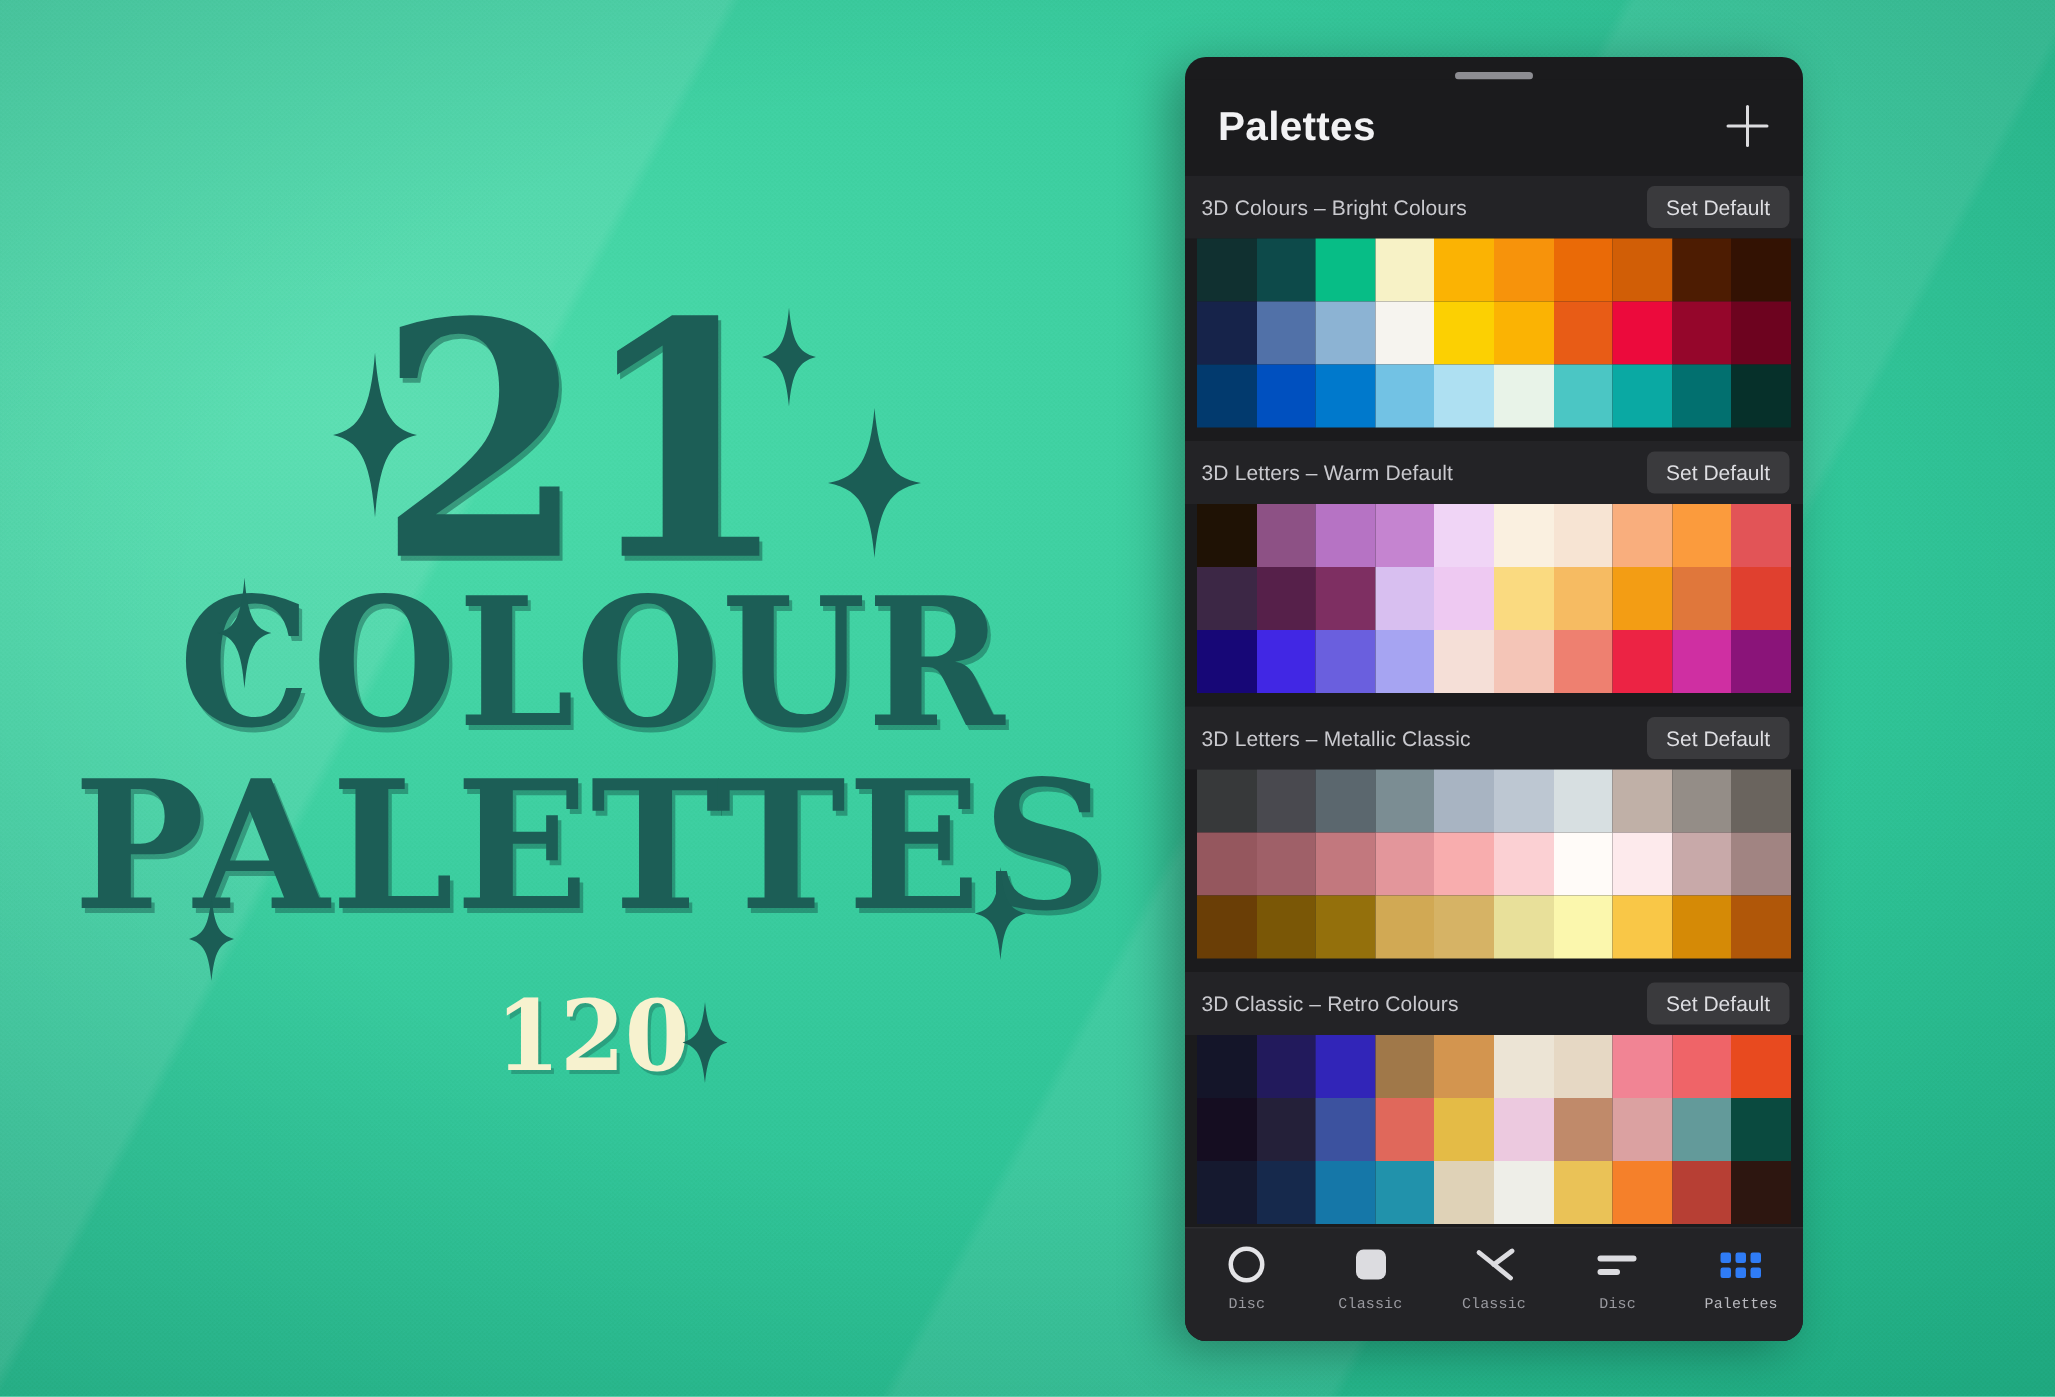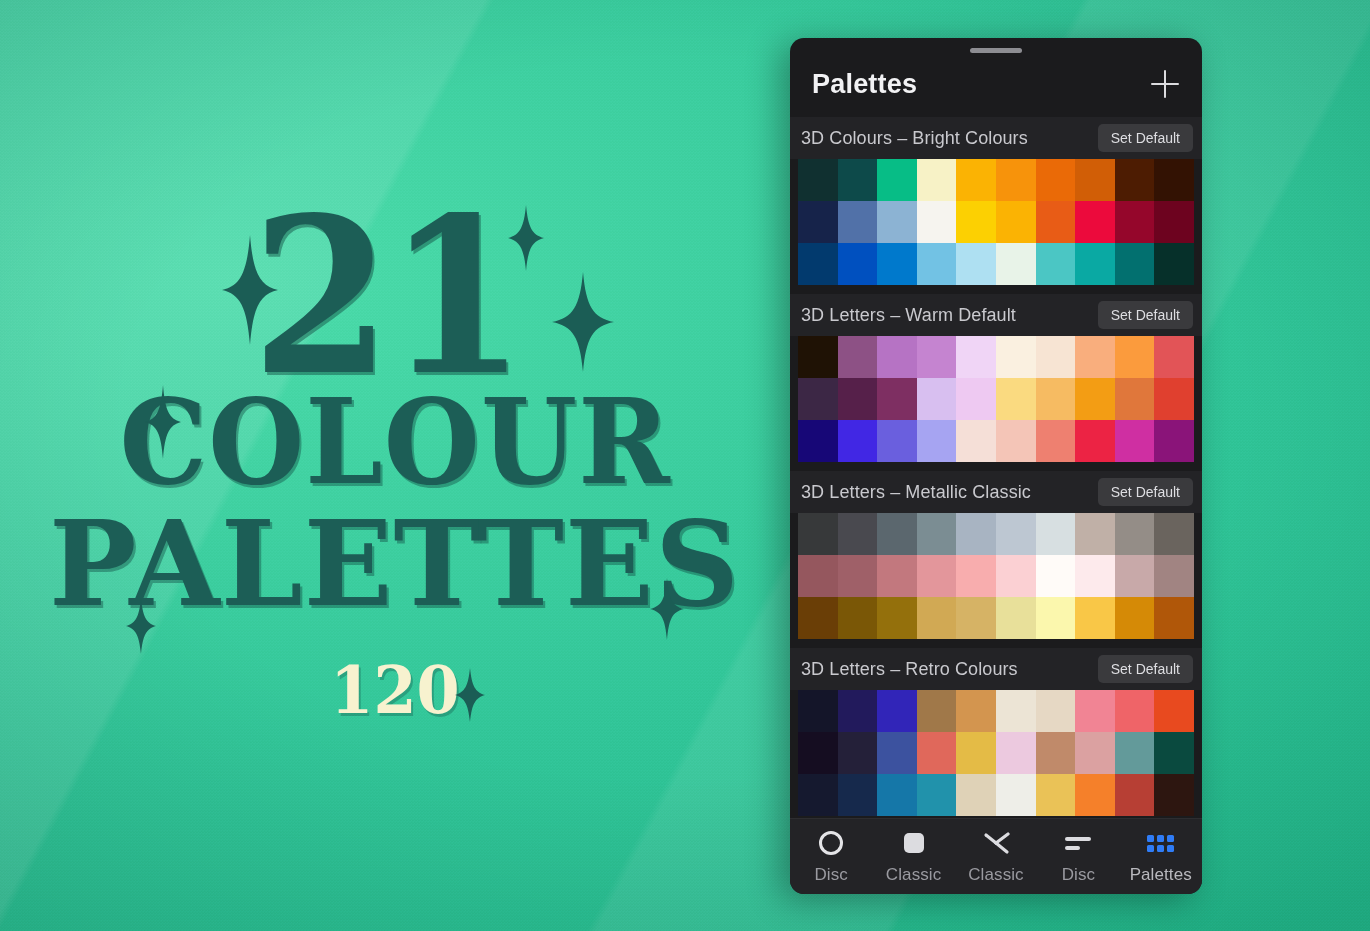--- a/index.html
+++ b/index.html
@@ -106,21 +106,21 @@
     flex:1; overflow:hidden; background:#1b1b1d;
     display:flex; flex-direction:column; gap:0;
   }
   .palette-card{ margin:0 0 9px 0; }
   .palette-head{
     display:flex; align-items:center; justify-content:space-between;
     background:#232326;
     padding:7px 9px 7px 11px;
   }
   .palette-name{
-    font-size:18px; color:#c9c9ce; letter-spacing:.1px;text-align:center;
+    font-size:14px; color:#c9c9ce; letter-spacing:.1px;text-align:center;
   }
   .set-default{
     font-size:14px; color:#dedee2;
     background:#3a3a3d; border:0; border-radius:5px;
     padding:6px 13px; cursor:pointer;
     font-family:"Liberation Sans", sans-serif;
   }
   .swatch-grid{
     display:grid; grid-template-columns:repeat(10,1fr);
     width:396px; margin:0 8px;
@@ -131,21 +131,21 @@
   #tab-bar{
     height:76px; background:#232326;
     display:flex; align-items:flex-start; justify-content:space-around;
     padding-top:11px;
     border-top:1px solid #2d2d30;
   }
   .tab{
     width:72px; display:flex; flex-direction:column; align-items:center; gap:9px;
     cursor:pointer;
   }
-  .tab-label{ font-size:17px; color:#9a9aa0; letter-spacing:.1px; }
+  .tab-label{ font-size:10px; color:#9a9aa0; letter-spacing:.1px;font-family:Liberation Mono, monospace; }
   .tab.active .tab-label{ color:#b9b9be; }
   .tab-icon{ height:26px; display:flex; align-items:center; justify-content:center; }
 
   .ic-disc{ width:24px; height:24px; border:3.5px solid #e4e4e7; border-radius:50%; }
   .ic-classic{ width:20px; height:20px; background:#dcdce0; border-radius:5px; }
   .ic-harmony svg{ display:block; }
   .ic-value{ display:flex; flex-direction:column; gap:5px; align-items:flex-start; }
   .ic-value i{ display:block; height:4px; border-radius:2px; background:#dcdce0; }
   .ic-value i:nth-child(1){ width:26px; }
   .ic-value i:nth-child(2){ width:15px; }
@@ -329,21 +329,21 @@
           <div class="swatch" style="background: rgb(232, 224, 154);"></div>
           <div class="swatch" style="background: rgb(251, 247, 173);"></div>
           <div class="swatch" style="background: rgb(249, 199, 71);"></div>
           <div class="swatch" style="background: rgb(213, 138, 6);"></div>
           <div class="swatch" style="background: rgb(176, 87, 9);"></div>
         </div>
     </div>
 
     <div class="palette-card">
       <div class="palette-head">
-        <span class="palette-name">3D Letters – Retro Colours</span>
+        <span class="palette-name">3D Classic – Retro Colours</span>
         <button class="set-default">Set Default</button>
       </div>
       <div class="swatch-grid">
           <div class="swatch" style="background: rgb(20, 21, 41);"></div>
           <div class="swatch" style="background: rgb(34, 26, 92);"></div>
           <div class="swatch" style="background: rgb(49, 37, 184);"></div>
           <div class="swatch" style="background: rgb(160, 120, 73);"></div>
           <div class="swatch" style="background: rgb(211, 149, 79);"></div>
           <div class="swatch" style="background: rgb(236, 228, 213);"></div>
           <div class="swatch" style="background: rgb(230, 216, 196);"></div>

